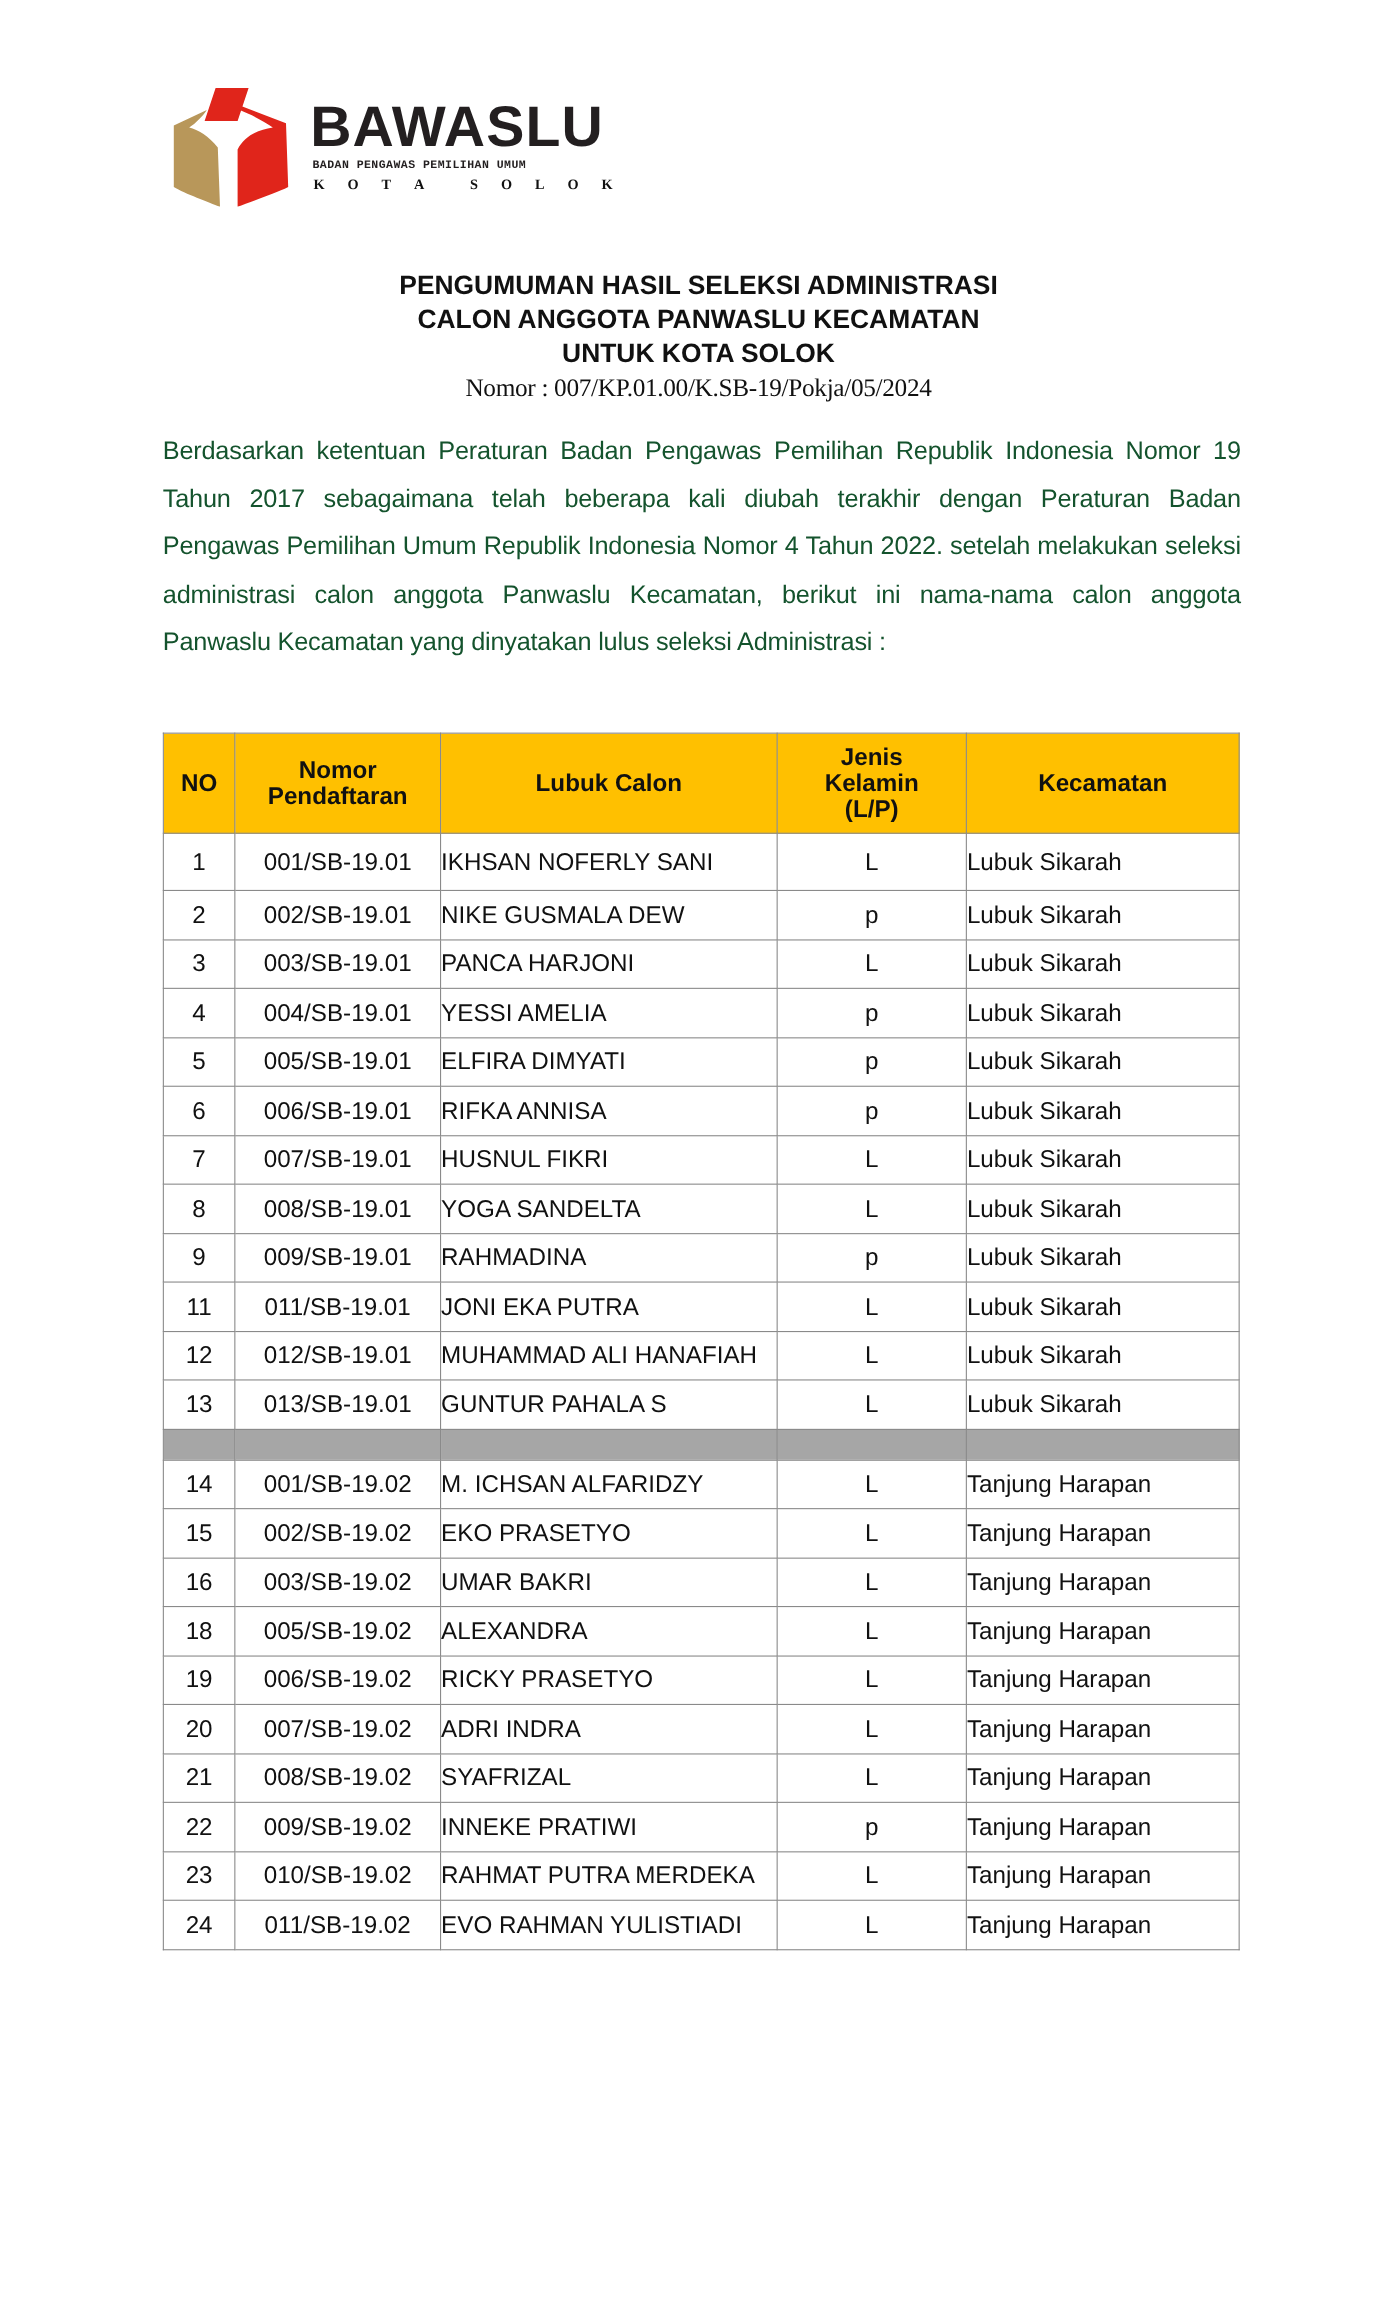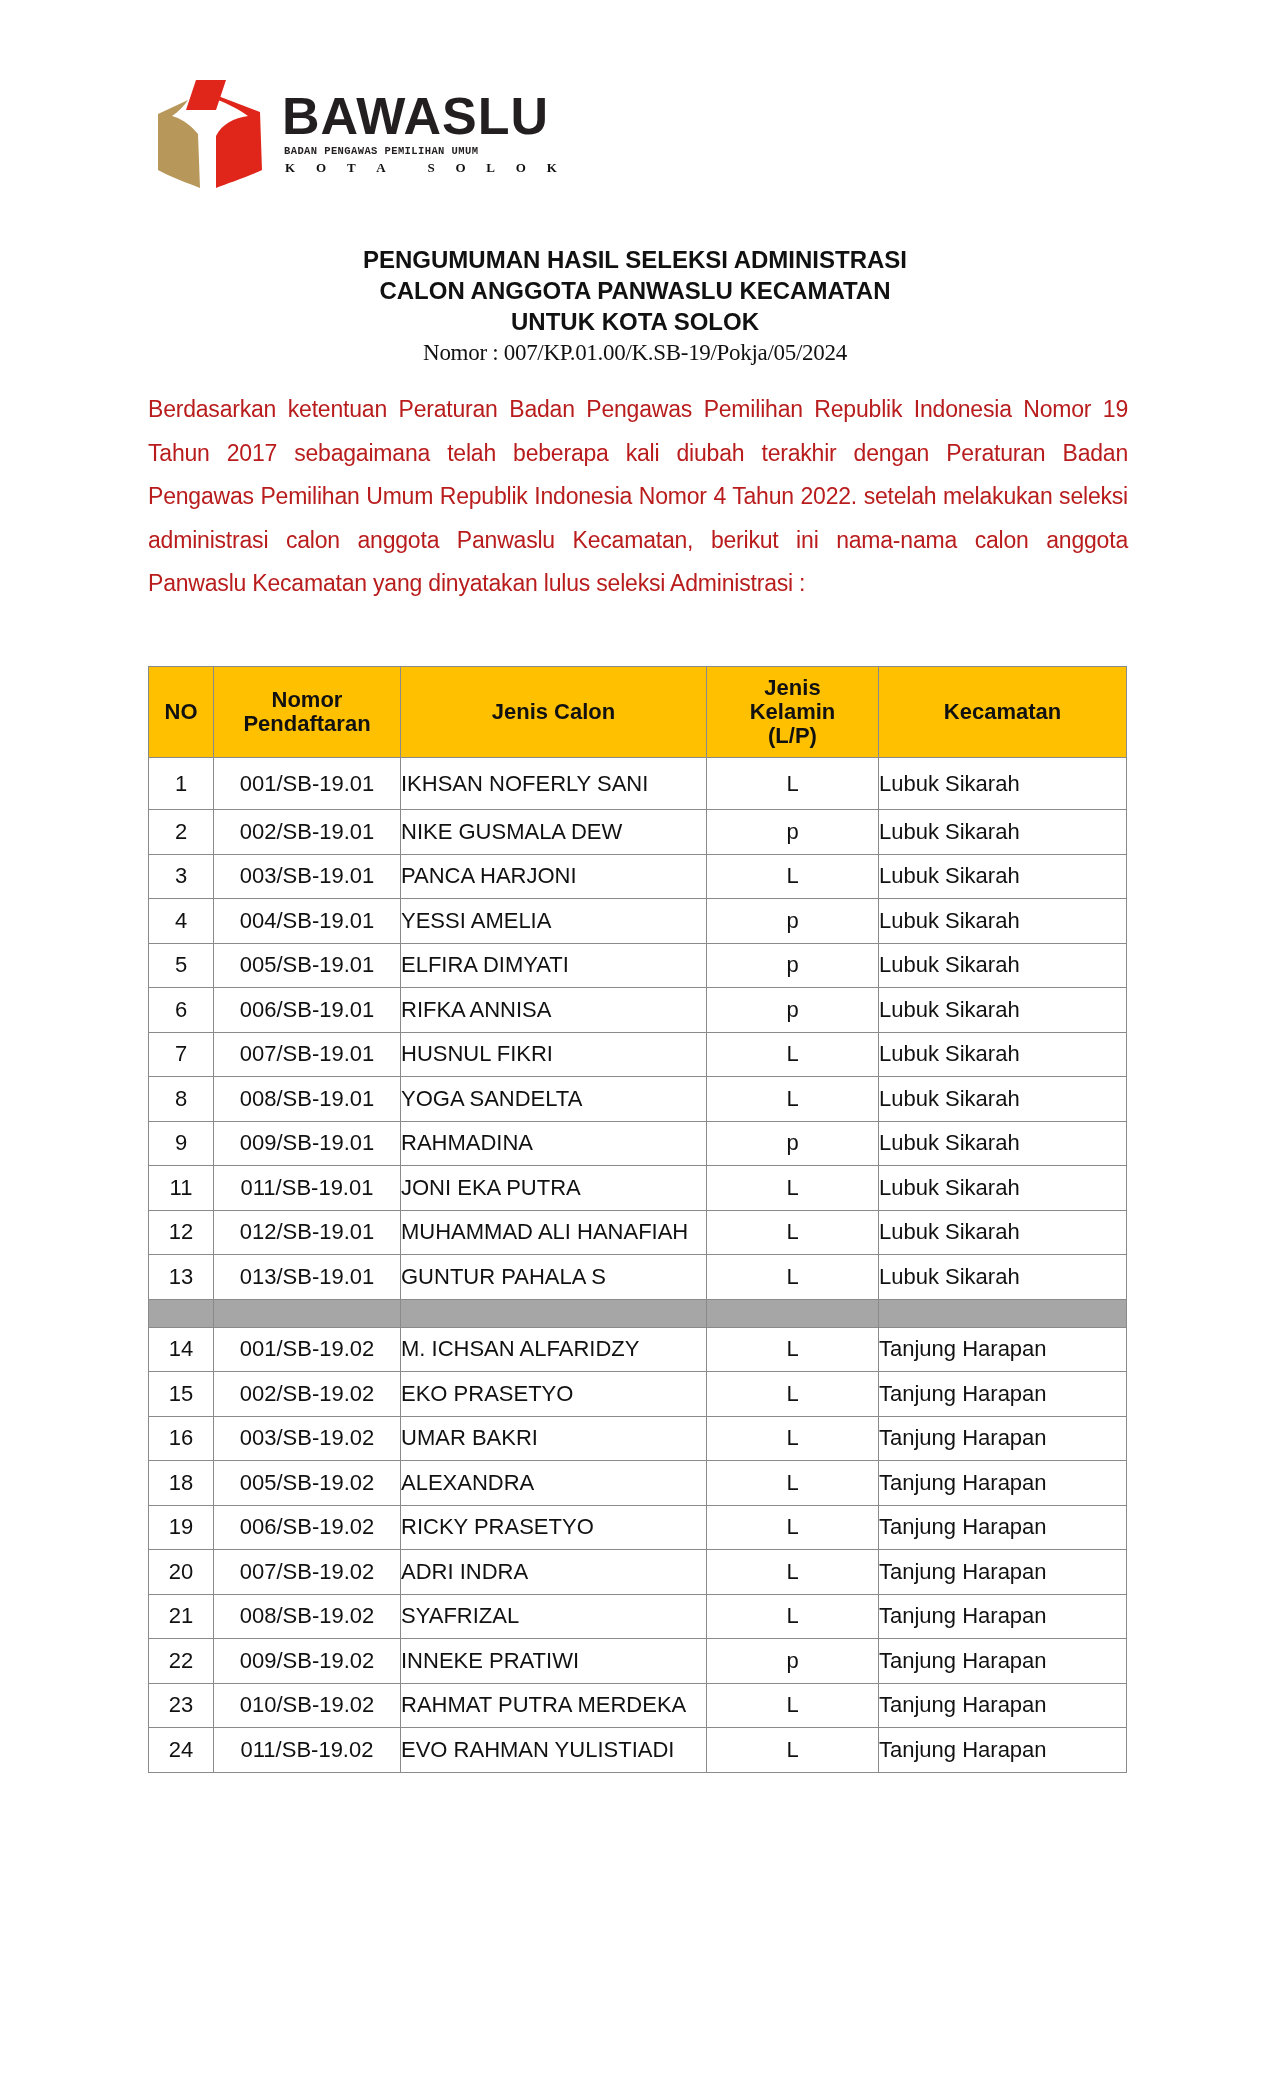--- a/index.html
+++ b/index.html
@@ -8,21 +8,21 @@
     .logo { position: absolute; left: 154px; top: 80px; width: 420px; height: 110px; }
     .logo-mark { position: absolute; left: 0; top: 0; width: 115px; height: 108px; }
     .logo-word { position: absolute; left: 128px; top: 8px; font-family: "Liberation Sans", sans-serif; font-weight: bold; font-size: 52px; letter-spacing: 1px; color: #231f20; line-height: 56px; }
     .logo-sub { position: absolute; left: 130px; top: 65px; font-family: Liberation Mono, monospace; font-weight: bold; font-size: 10.5px; color: #231f20; letter-spacing: 0.4px; white-space: nowrap; }
     .logo-city { position: absolute; left: 131px; top: 80px; width: 272px; font-family: "Liberation Serif", serif; font-weight: bold; font-size: 13px; color: #111; display: flex; justify-content: space-between; }
 
     .title-block { position: absolute; left: 0; top: 244px; width: 1270px; text-align: center; }
     .title-line { font-family: "Liberation Sans", sans-serif; font-weight: bold; font-size: 24px; line-height: 31px; color: #111; }
     .nomor { font-family: "Liberation Serif", serif; font-size: 23px; line-height: 32px; color: #111; letter-spacing: -0.3px; }
 
-    .intro { position: absolute; left: 148px; top: 388px; width: 980px; font-family: "Liberation Sans", sans-serif; font-size: 23px; line-height: 43.5px; text-align: justify; color: #b91c1c; letter-spacing: -0.2px; }
+    .intro { position: absolute; left: 148px; top: 388px; width: 980px; font-family: "Liberation Sans", sans-serif; font-size: 23px; line-height: 43.5px; text-align: justify; color: #14532d; letter-spacing: -0.2px; }
 
     table.result { position: absolute; left: 148px; top: 666px; width: 978px; border-collapse: collapse; table-layout: fixed; }
     table.result th, table.result td { border: 1.5px solid #8a8a8a; padding: 0; }
     table.result th { background: #ffc000; font-weight: bold; font-size: 22px; line-height: 24px; height: 90px; text-align: center; color: #111; }
     table.result td { height: 43.5px; font-size: 22px; color: #111; }
     table.result tr.first td { height: 51px; }
     td.c-no, td.c-reg, td.c-sex { text-align: center; }
     td.c-name { padding-left: 20px; font-size: 19px; white-space: nowrap; }
     td.c-kec { padding-left: 20px; font-size: 23px; white-space: nowrap; }
     tr.separator td { background: #a6a6a6; height: 27px; }
@@ -72,21 +72,21 @@
     <col style="width:172px">
     <col style="width:248px">
   </colgroup>
   <thead>
     <tr>
       <th>NO</th>
       <th>
         <div>Nomor</div>
         <div>Pendaftaran</div>
       </th>
-      <th>Jenis Calon</th>
+      <th>Lubuk Calon</th>
       <th>
         <div>Jenis</div>
         <div>Kelamin</div>
         <div>(L/P)</div>
       </th>
       <th>Kecamatan</th>
     </tr>
   </thead>
   <tbody id="tbody">
       <tr class="first">

